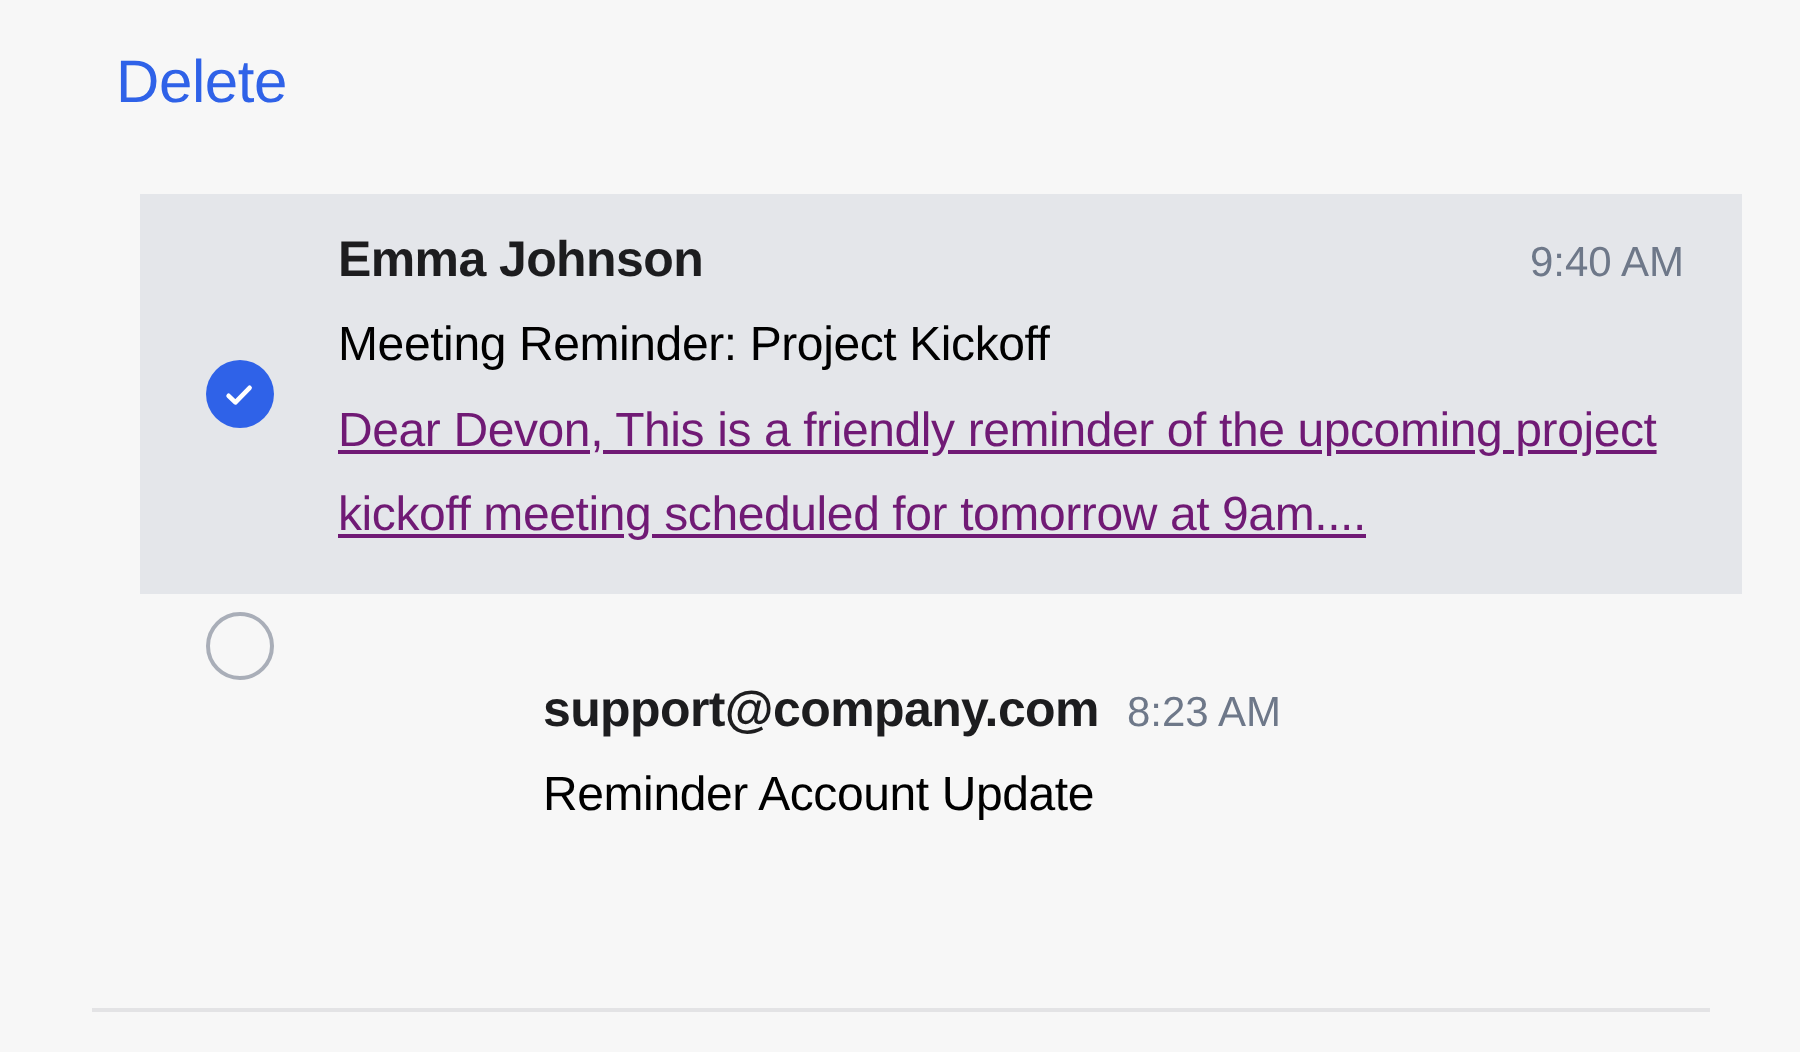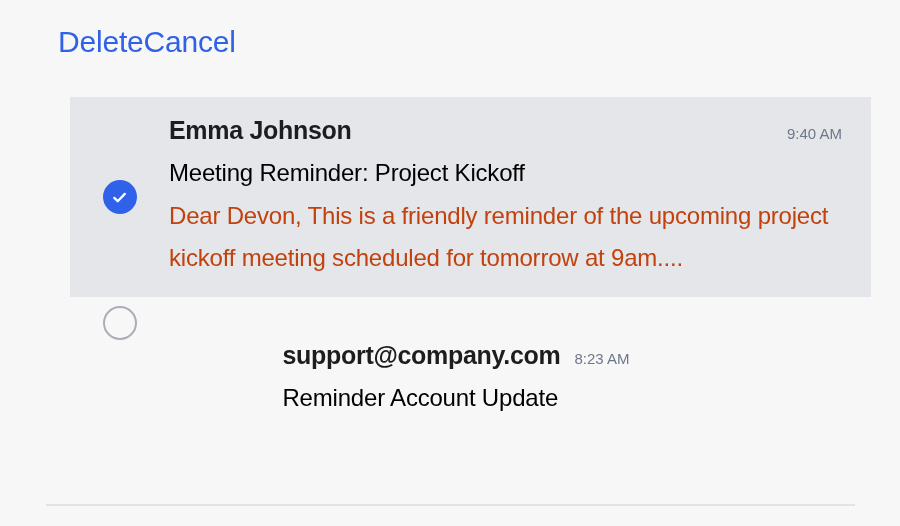--- a/index.html
+++ b/index.html
@@ -121,60 +121,60 @@
   }
   .sender {
     font-size: 25px;
     font-weight: bold;
     color: #1d1d1f;
     letter-spacing: -0.3px;
     line-height: 1.25;
     white-space: nowrap;
   }
   .time {
-    font-size: 15px;
+    font-size: 21px;
     color: #6e7889;
     white-space: nowrap;
     padding-left: 14px;
   }
   .subject {
     font-size: 24px;
     color: #000000;
     letter-spacing: -0.2px;
     line-height: 1.3;
     margin-top: 11px;
     white-space: nowrap;
     overflow: hidden;
   }
   .preview {
     font-size: 24px;
-    color: #c2410c;
+    color: #701a75;
     letter-spacing: -0.2px;
     line-height: 42px;
     margin-top: 7px;
     max-height: 84px;
     overflow: hidden;
+    text-decoration: underline;
   }
 
   
   .divider {
     position: absolute;
     left: 46px;
     top: 504px;
     width: 809px;
     height: 2px;
     background: #e3e3e5;
   }
 </style>
 </head>
 <body>
 
 <div class="toolbar">
   <button class="toolbar-btn left">Delete</button>
-  <button class="toolbar-btn right">Cancel</button>
 </div>
 
 <div class="email-list">
 
   <div class="email-row selected first">
     <div class="select-col">
       <span class="check-circle">
         <svg width="19" height="19" viewBox="0 0 19 19" aria-hidden="true">
           <path d="M4.3 9.9 L7.7 13.2 L14.8 5.9" fill="none" stroke="#ffffff" stroke-width="2.3" stroke-linecap="round" stroke-linejoin="round"></path>
         </svg>

